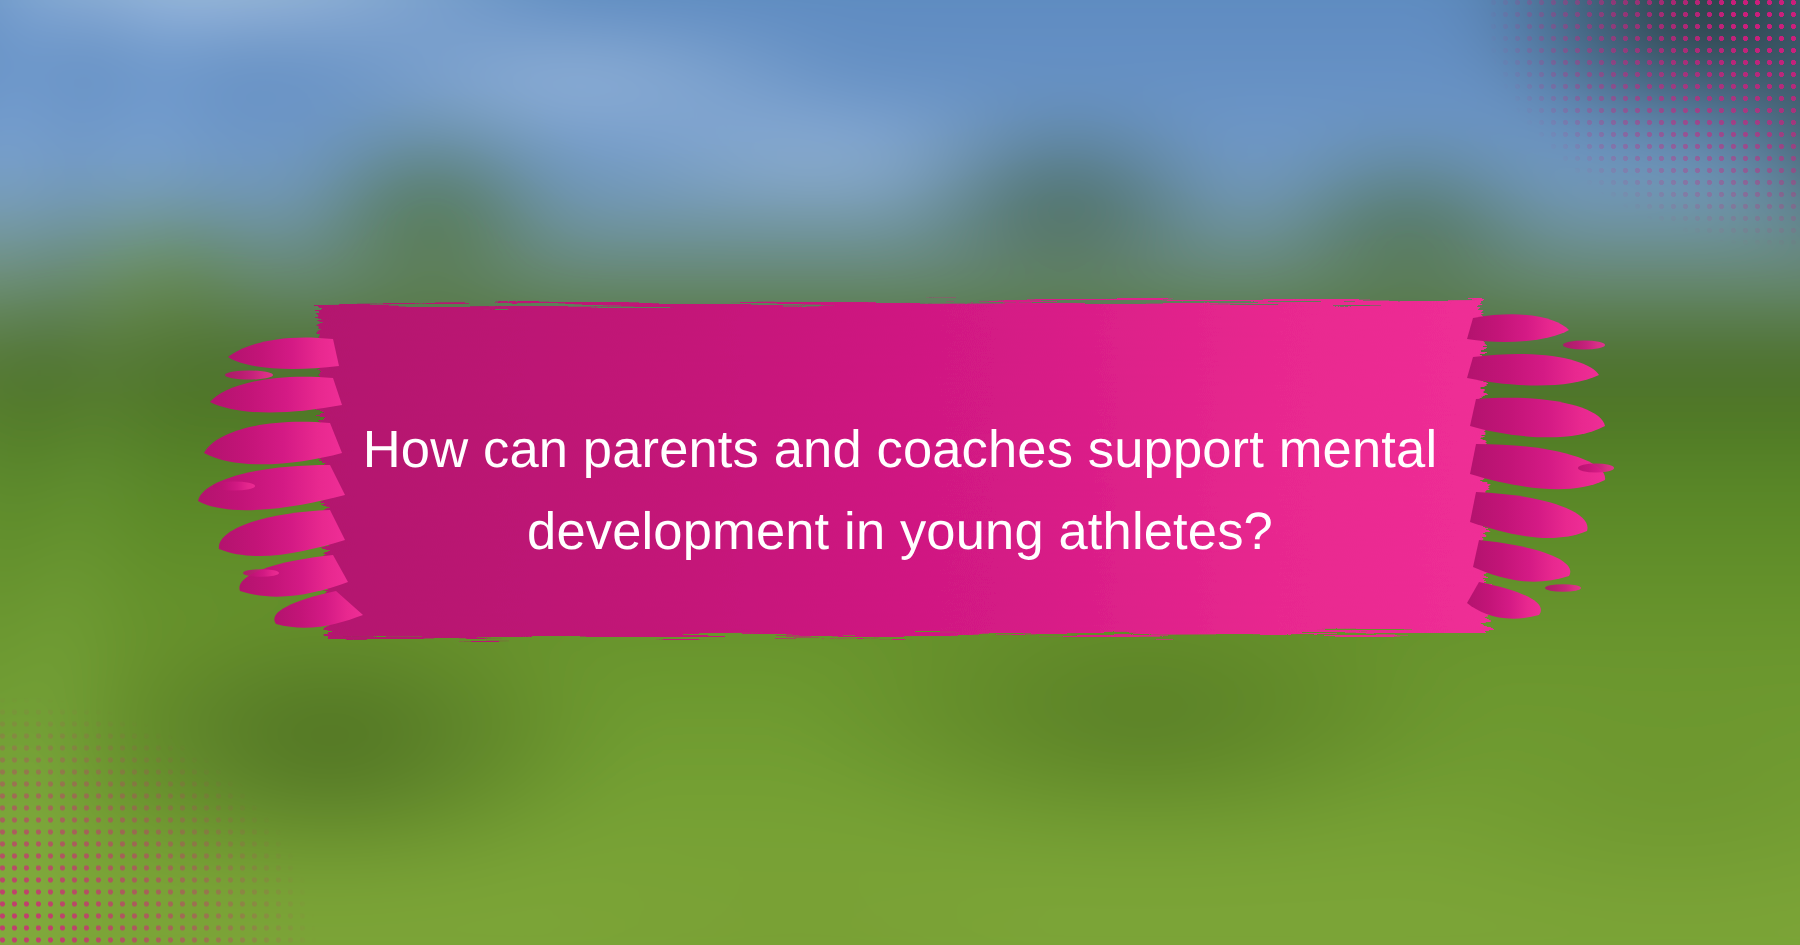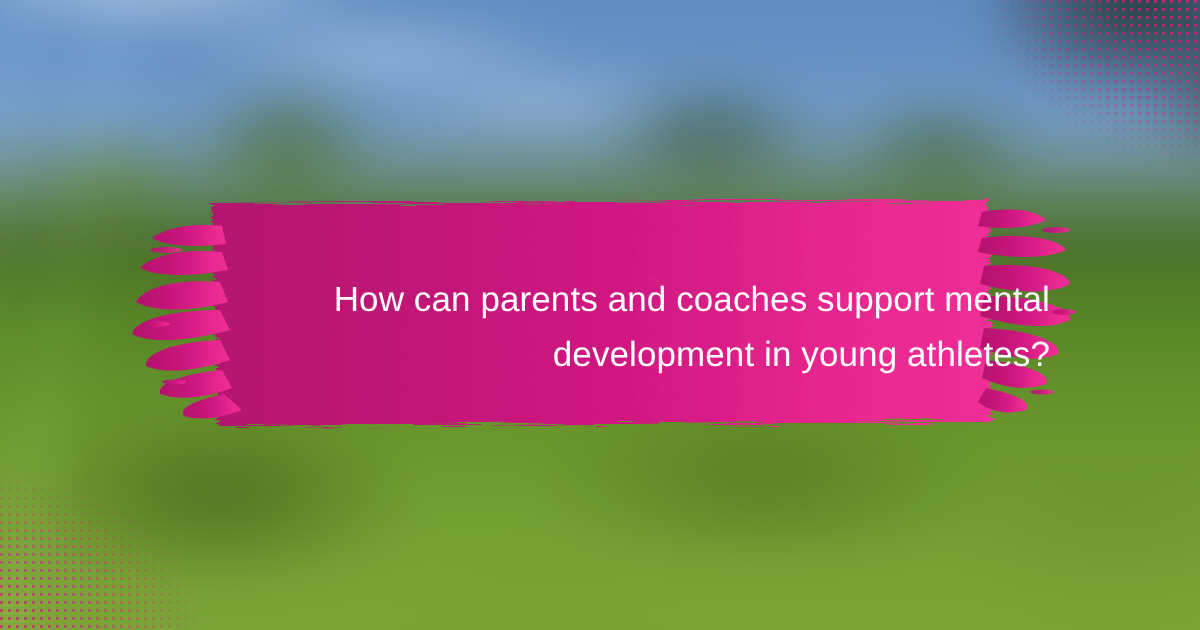--- a/index.html
+++ b/index.html
@@ -91,21 +91,21 @@
   }
   .brush-wrap svg { display: block; width: 100%; height: 100%; overflow: visible; }
 
   
   .headline {
     position: absolute;
     left: 150px;
     top: 272px;
     width: 900px;
     margin: 0;
-    text-align: right;
+    text-align: center;
     color: #ffffff;
     font-size: 35px;
     font-weight: 400;
     line-height: 1.58;
     letter-spacing: .1px;
     white-space: pre-line;
     text-rendering: geometricPrecision;
   }
 </style>
 </head>

